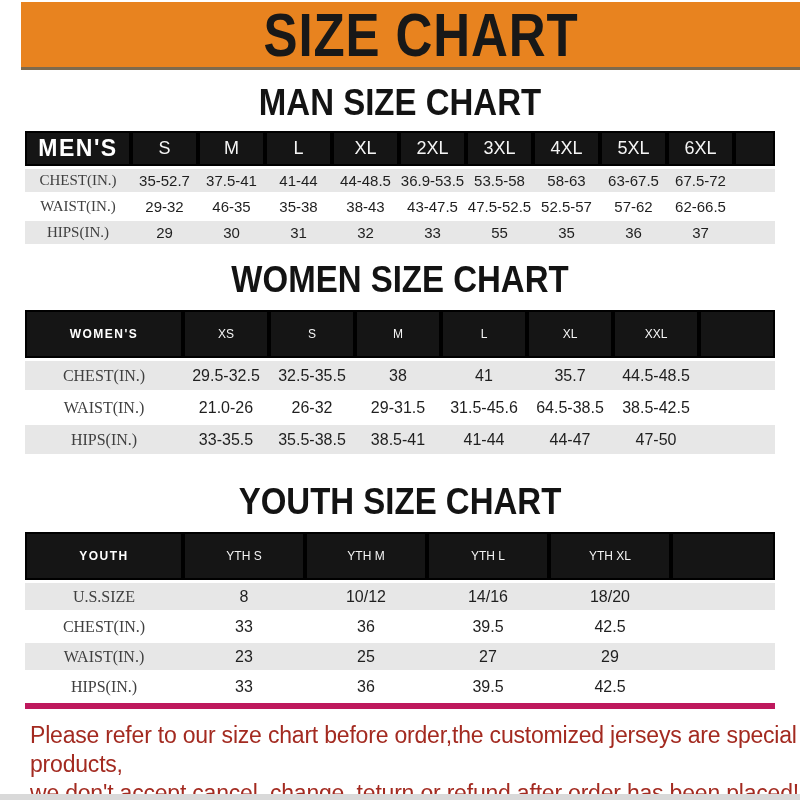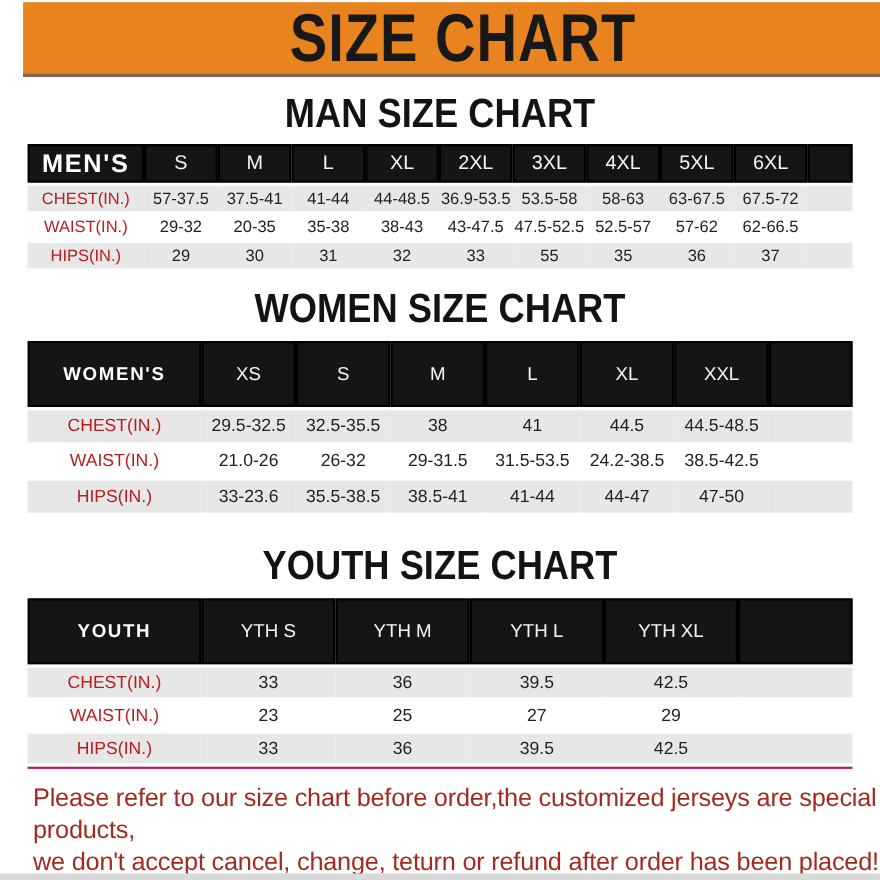--- a/index.html
+++ b/index.html
@@ -57,36 +57,36 @@
     vertical-align: middle;
     box-shadow: inset 0 0 0 2px #000000;
   }
   thead th.group-label {
     font-weight: bold;
     font-size: 23px;
     letter-spacing: 1.5px;
     color: #ffffff;
   }
   .sec-0 thead th { height: 35px; }
-  .sec-1 thead th, .sec-2 thead th { height: 60px; font-size: 17px; }
+  .sec-1 thead th, .sec-2 thead th { height: 48px; font-size: 12px; }
 
   tbody td {
     text-align: center;
     color: #1f1f1f;
     padding: 0;
     vertical-align: middle;
   }
-  tbody td.row-label { font-size: 16px; color: #b91c1c; }
+  tbody td.row-label { font-size: 16px; color: #404040; font-family: Liberation Serif, serif; }
   .sec-0 tbody td { height: 23px; font-size: 15px; }
   .sec-1 tbody td { height: 29px; font-size: 16px; }
   .sec-2 tbody td { height: 27px; font-size: 16px; }
   tbody tr:nth-child(odd) td { background: var(--row-stripe, #E7E7E7); }
   tbody tr:nth-child(even) td { background: #ffffff; }
 
-  .sec-2 table.size-table { border-bottom: 2px solid #be185d; }
+  .sec-2 table.size-table { border-bottom: 6px solid #be185d; }
 
   
   .note { margin: 12px 0 0 30px; }
   .note-line {
     margin: 0;
     font-size: 23px;
     line-height: 29px;
     color: var(--note-red, #A32A20);
     letter-spacing: -0.2px;
   }
@@ -134,35 +134,35 @@
               <th class="col-head">3XL</th>
               <th class="col-head">4XL</th>
               <th class="col-head">5XL</th>
               <th class="col-head">6XL</th>
               <th></th>
             </tr>
       </thead>
       <tbody>
             <tr>
               <td class="row-label">CHEST(IN.)</td>
-              <td class="cell">57-37.5</td>
+              <td class="cell">35-52.7</td>
               <td class="cell">37.5-41</td>
               <td class="cell">41-44</td>
               <td class="cell">44-48.5</td>
               <td class="cell">36.9-53.5</td>
               <td class="cell">53.5-58</td>
               <td class="cell">58-63</td>
               <td class="cell">63-67.5</td>
               <td class="cell">67.5-72</td>
               <td></td>
             </tr>
             <tr>
               <td class="row-label">WAIST(IN.)</td>
               <td class="cell">29-32</td>
-              <td class="cell">20-35</td>
+              <td class="cell">46-35</td>
               <td class="cell">35-38</td>
               <td class="cell">38-43</td>
               <td class="cell">43-47.5</td>
               <td class="cell">47.5-52.5</td>
               <td class="cell">52.5-57</td>
               <td class="cell">57-62</td>
               <td class="cell">62-66.5</td>
               <td></td>
             </tr>
             <tr>
@@ -207,37 +207,37 @@
               <th></th>
             </tr>
       </thead>
       <tbody>
             <tr>
               <td class="row-label">CHEST(IN.)</td>
               <td class="cell">29.5-32.5</td>
               <td class="cell">32.5-35.5</td>
               <td class="cell">38</td>
               <td class="cell">41</td>
-              <td class="cell">44.5</td>
+              <td class="cell">35.7</td>
               <td class="cell">44.5-48.5</td>
               <td></td>
             </tr>
             <tr>
               <td class="row-label">WAIST(IN.)</td>
               <td class="cell">21.0-26</td>
               <td class="cell">26-32</td>
               <td class="cell">29-31.5</td>
-              <td class="cell">31.5-53.5</td>
-              <td class="cell">24.2-38.5</td>
+              <td class="cell">31.5-45.6</td>
+              <td class="cell">64.5-38.5</td>
               <td class="cell">38.5-42.5</td>
               <td></td>
             </tr>
             <tr>
               <td class="row-label">HIPS(IN.)</td>
-              <td class="cell">33-23.6</td>
+              <td class="cell">33-35.5</td>
               <td class="cell">35.5-38.5</td>
               <td class="cell">38.5-41</td>
               <td class="cell">41-44</td>
               <td class="cell">44-47</td>
               <td class="cell">47-50</td>
               <td></td>
             </tr>
           </tbody>
     </table>
   </section>
@@ -258,20 +258,28 @@
               <th class="group-label">YOUTH</th>
               <th class="col-head">YTH S</th>
               <th class="col-head">YTH M</th>
               <th class="col-head">YTH L</th>
               <th class="col-head">YTH XL</th>
               <th></th>
             </tr>
       </thead>
       <tbody>
             <tr>
+              <td class="row-label">U.S.SIZE</td>
+              <td class="cell">8</td>
+              <td class="cell">10/12</td>
+              <td class="cell">14/16</td>
+              <td class="cell">18/20</td>
+              <td></td>
+            </tr>
+            <tr>
               <td class="row-label">CHEST(IN.)</td>
               <td class="cell">33</td>
               <td class="cell">36</td>
               <td class="cell">39.5</td>
               <td class="cell">42.5</td>
               <td></td>
             </tr>
             <tr>
               <td class="row-label">WAIST(IN.)</td>
               <td class="cell">23</td>

